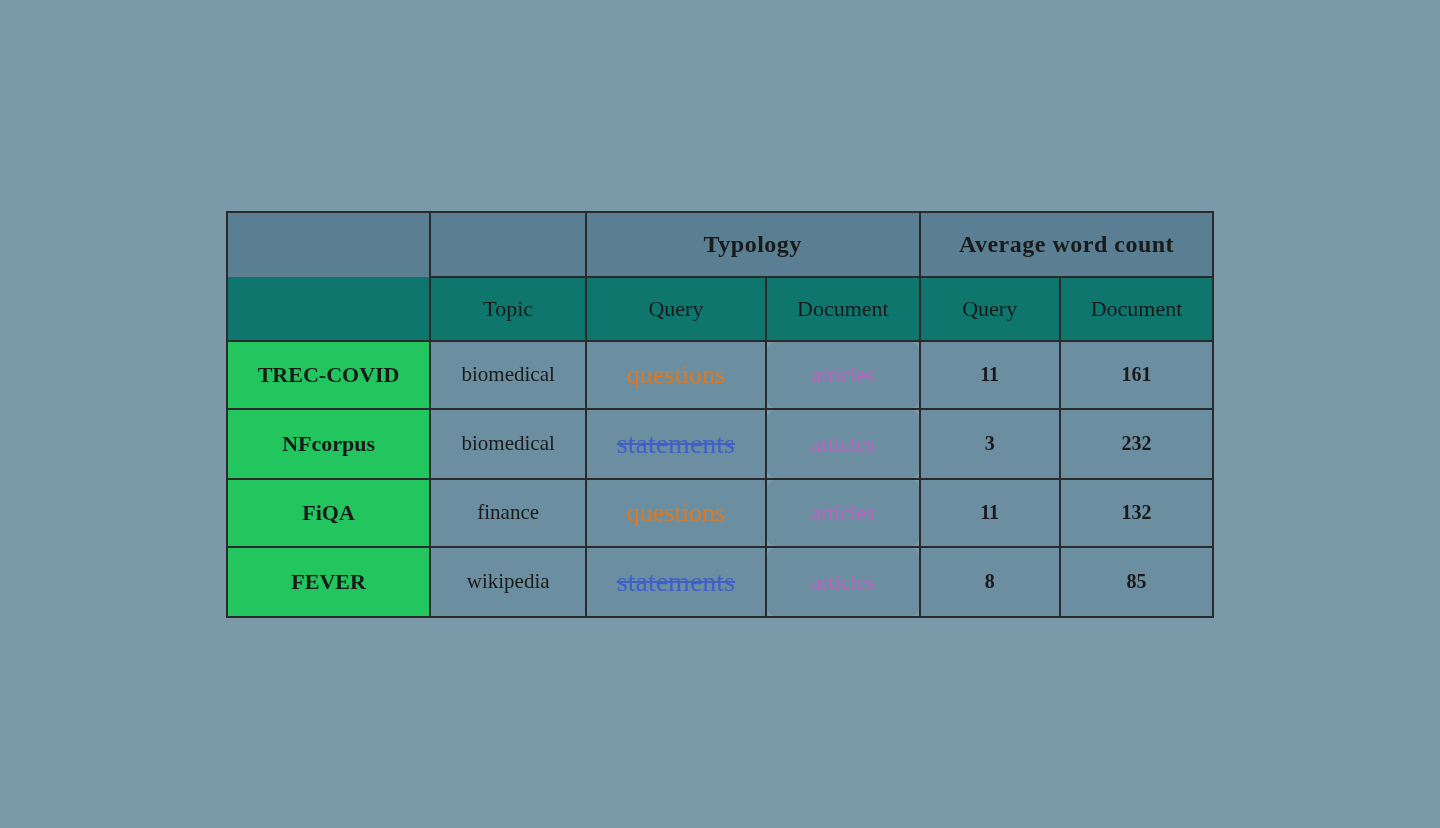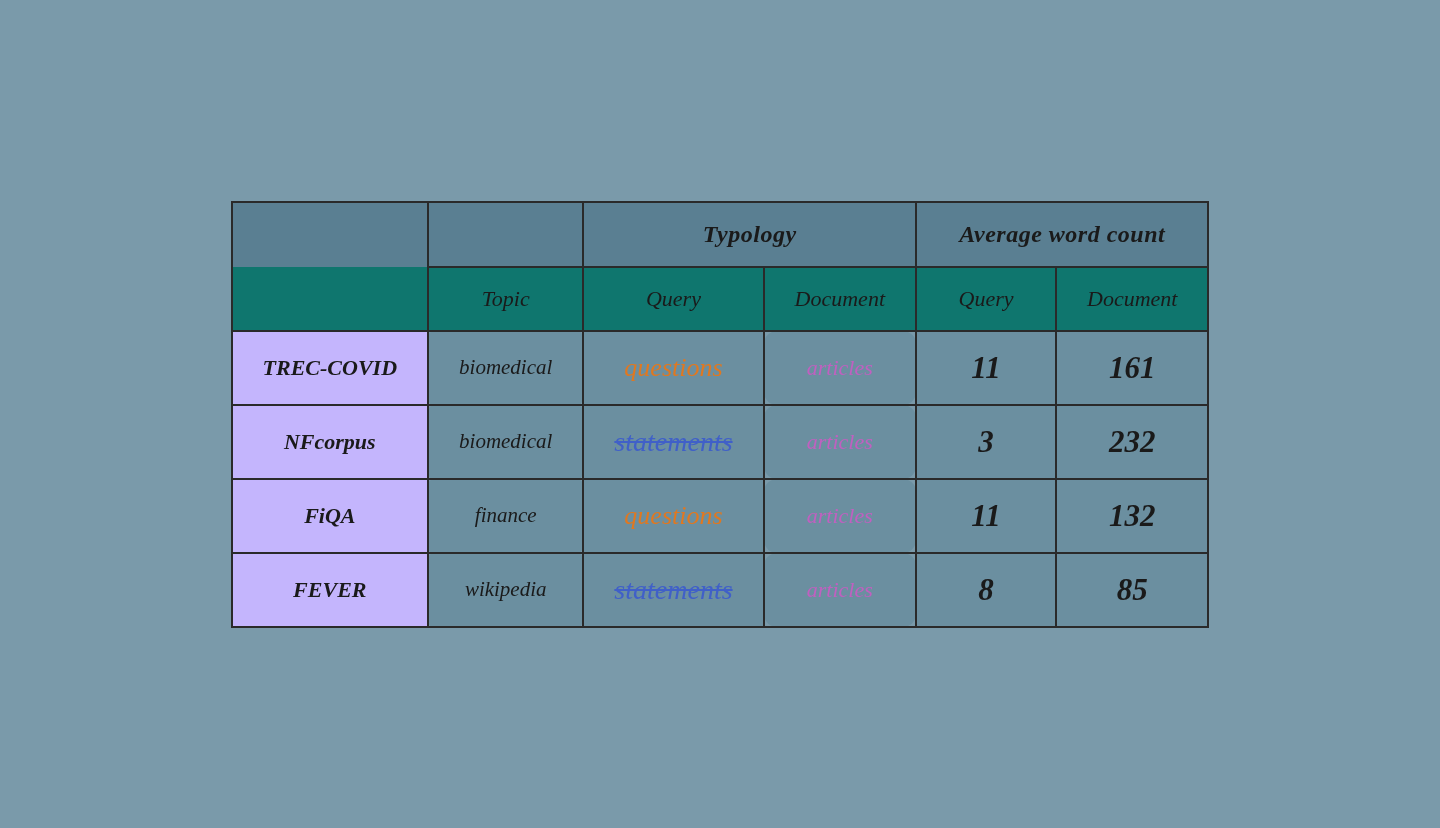--- a/index.html
+++ b/index.html
@@ -47,21 +47,21 @@
     }
 
     .header-row-sub th {
       background-color: #0f766e;
       font-size: 22px;
     }
 
     .dataset-name {
       font-weight: bold;
       font-size: 22px;
-      background-color: #c4b5fd;
+      background-color: #22c55e;
       margin-left: 36px;
     }
 
     .topic-cell {
       font-size: 21px;
       border-radius: 6px;
     }
 
     .query-questions {
       color: #e07820;
@@ -75,32 +75,31 @@
       text-decoration-color: #4060c8;
     }
 
     .doc-articles {
       color: #c060c0;
       font-size: 22px;
       border-radius: 13px;
     }
 
     .number-cell {
-      font-size: 31px;
+      font-size: 20px;
       font-weight: bold;
     }
 
     .empty-cell {
       border: 2.5px solid #2a2a2a;
       background-color: #6b8fa0;
     }
 
     .handwritten {
       font-family: 'Segoe UI', 'Comic Sans MS', cursive;
-      font-style: italic;
     }
   </style>
 </head>
 <body>
 
 <div class="table-container">
   <table>
     <thead>
 
       <tr class="header-row-top">

